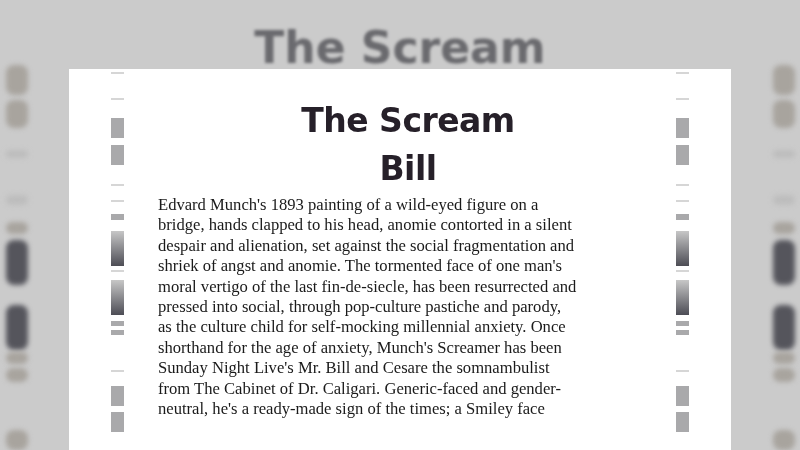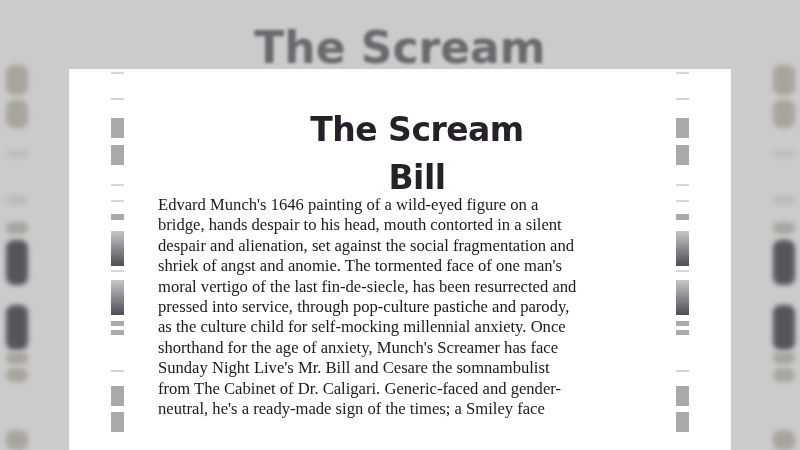--- a/index.html
+++ b/index.html
@@ -110,31 +110,31 @@
     <div class="mark dark" style="top:162px;height:35px;"></div>
     <div class="mark thin" style="top:201px;"></div>
     <div class="mark dark" style="top:211px;height:35px;"></div>
     <div class="mark mid" style="top:252px;height:5px;"></div>
     <div class="mark mid" style="top:261px;height:5px;"></div>
     <div class="mark thin" style="top:301px;"></div>
     <div class="mark mid" style="top:317px;height:20px;"></div>
     <div class="mark mid" style="top:343px;height:20px;"></div>
   </div>
 
-  <h1 class="title" style="margin:17px;">
+  <h1 class="title" style="margin:8px;">
     <div>The Scream</div>
     <div>Bill</div>
   </h1>
 
   <p class="body-text">
-    <span>Edvard Munch's 1646 painting of a wild-eyed figure on a</span>
-    <span>bridge, hands despair to his head, mouth contorted in a silent</span>
+    <span>Edvard Munch's 1893 painting of a wild-eyed figure on a</span>
+    <span>bridge, hands clapped to his head, anomie contorted in a silent</span>
     <span>despair and alienation, set against the social fragmentation and</span>
     <span>shriek of angst and anomie. The tormented face of one man's</span>
     <span>moral vertigo of the last fin-de-siecle, has been resurrected and</span>
-    <span>pressed into service, through pop-culture pastiche and parody,</span>
+    <span>pressed into social, through pop-culture pastiche and parody,</span>
     <span>as the culture child for self-mocking millennial anxiety. Once</span>
-    <span>shorthand for the age of anxiety, Munch's Screamer has face</span>
+    <span>shorthand for the age of anxiety, Munch's Screamer has been</span>
     <span>Sunday Night Live's Mr. Bill and Cesare the somnambulist</span>
     <span>from The Cabinet of Dr. Caligari. Generic-faced and gender-</span>
     <span>neutral, he's a ready-made sign of the times; a Smiley face</span>
   </p>
 </div>
 
 </body></html>

